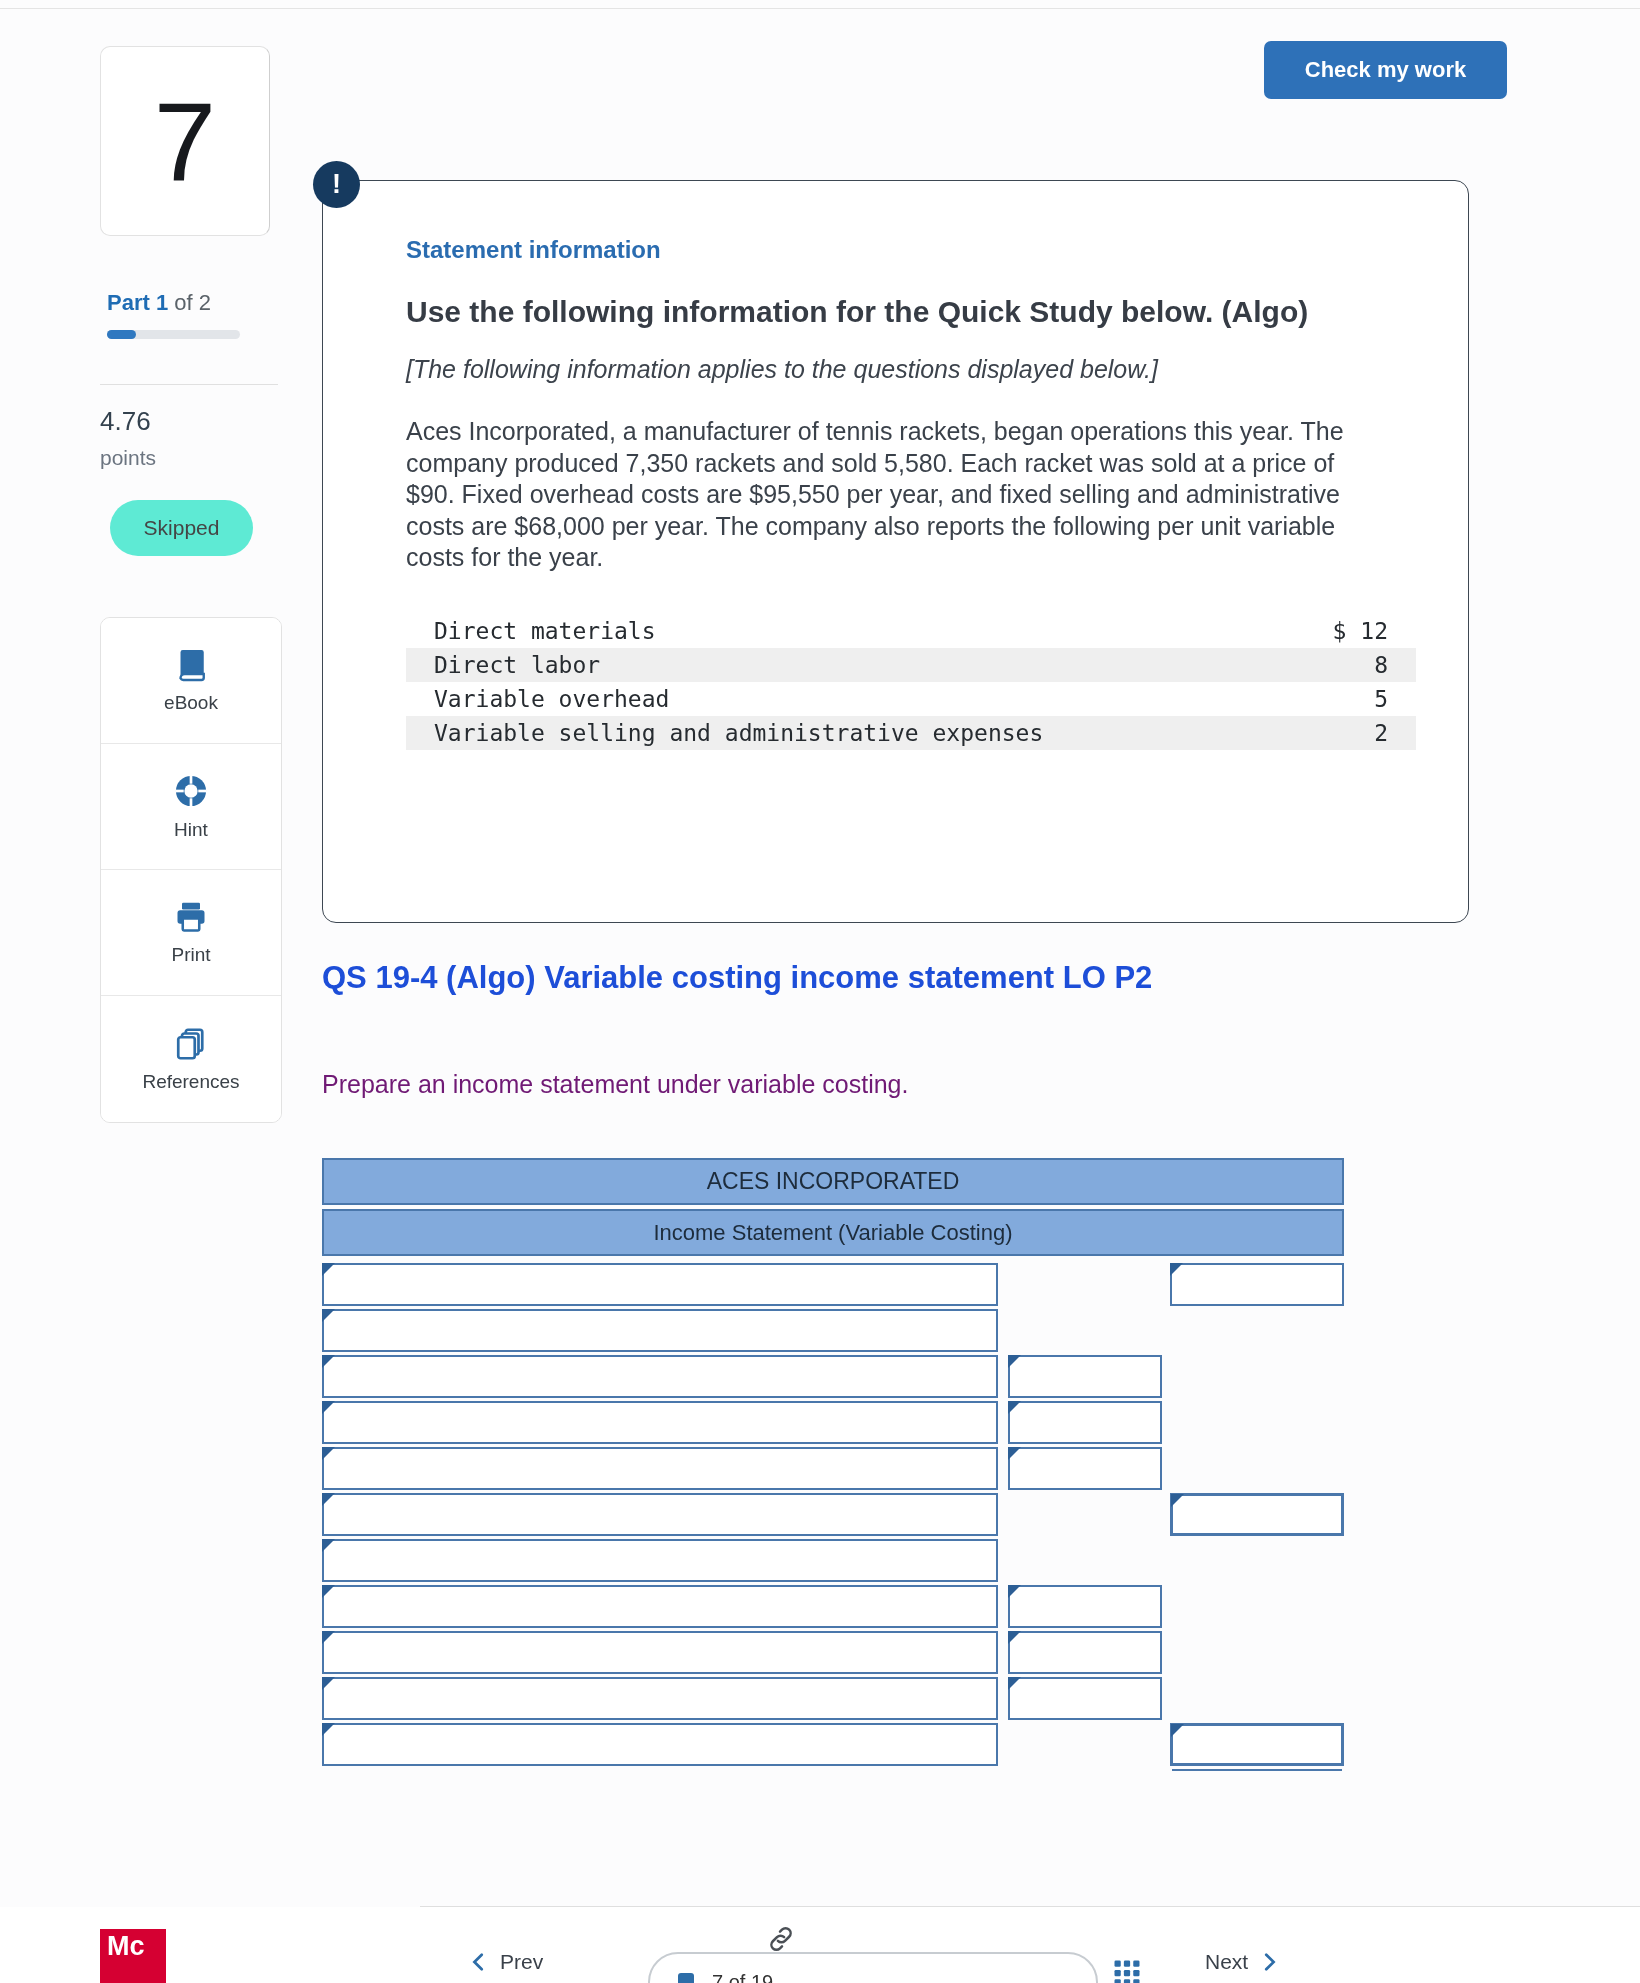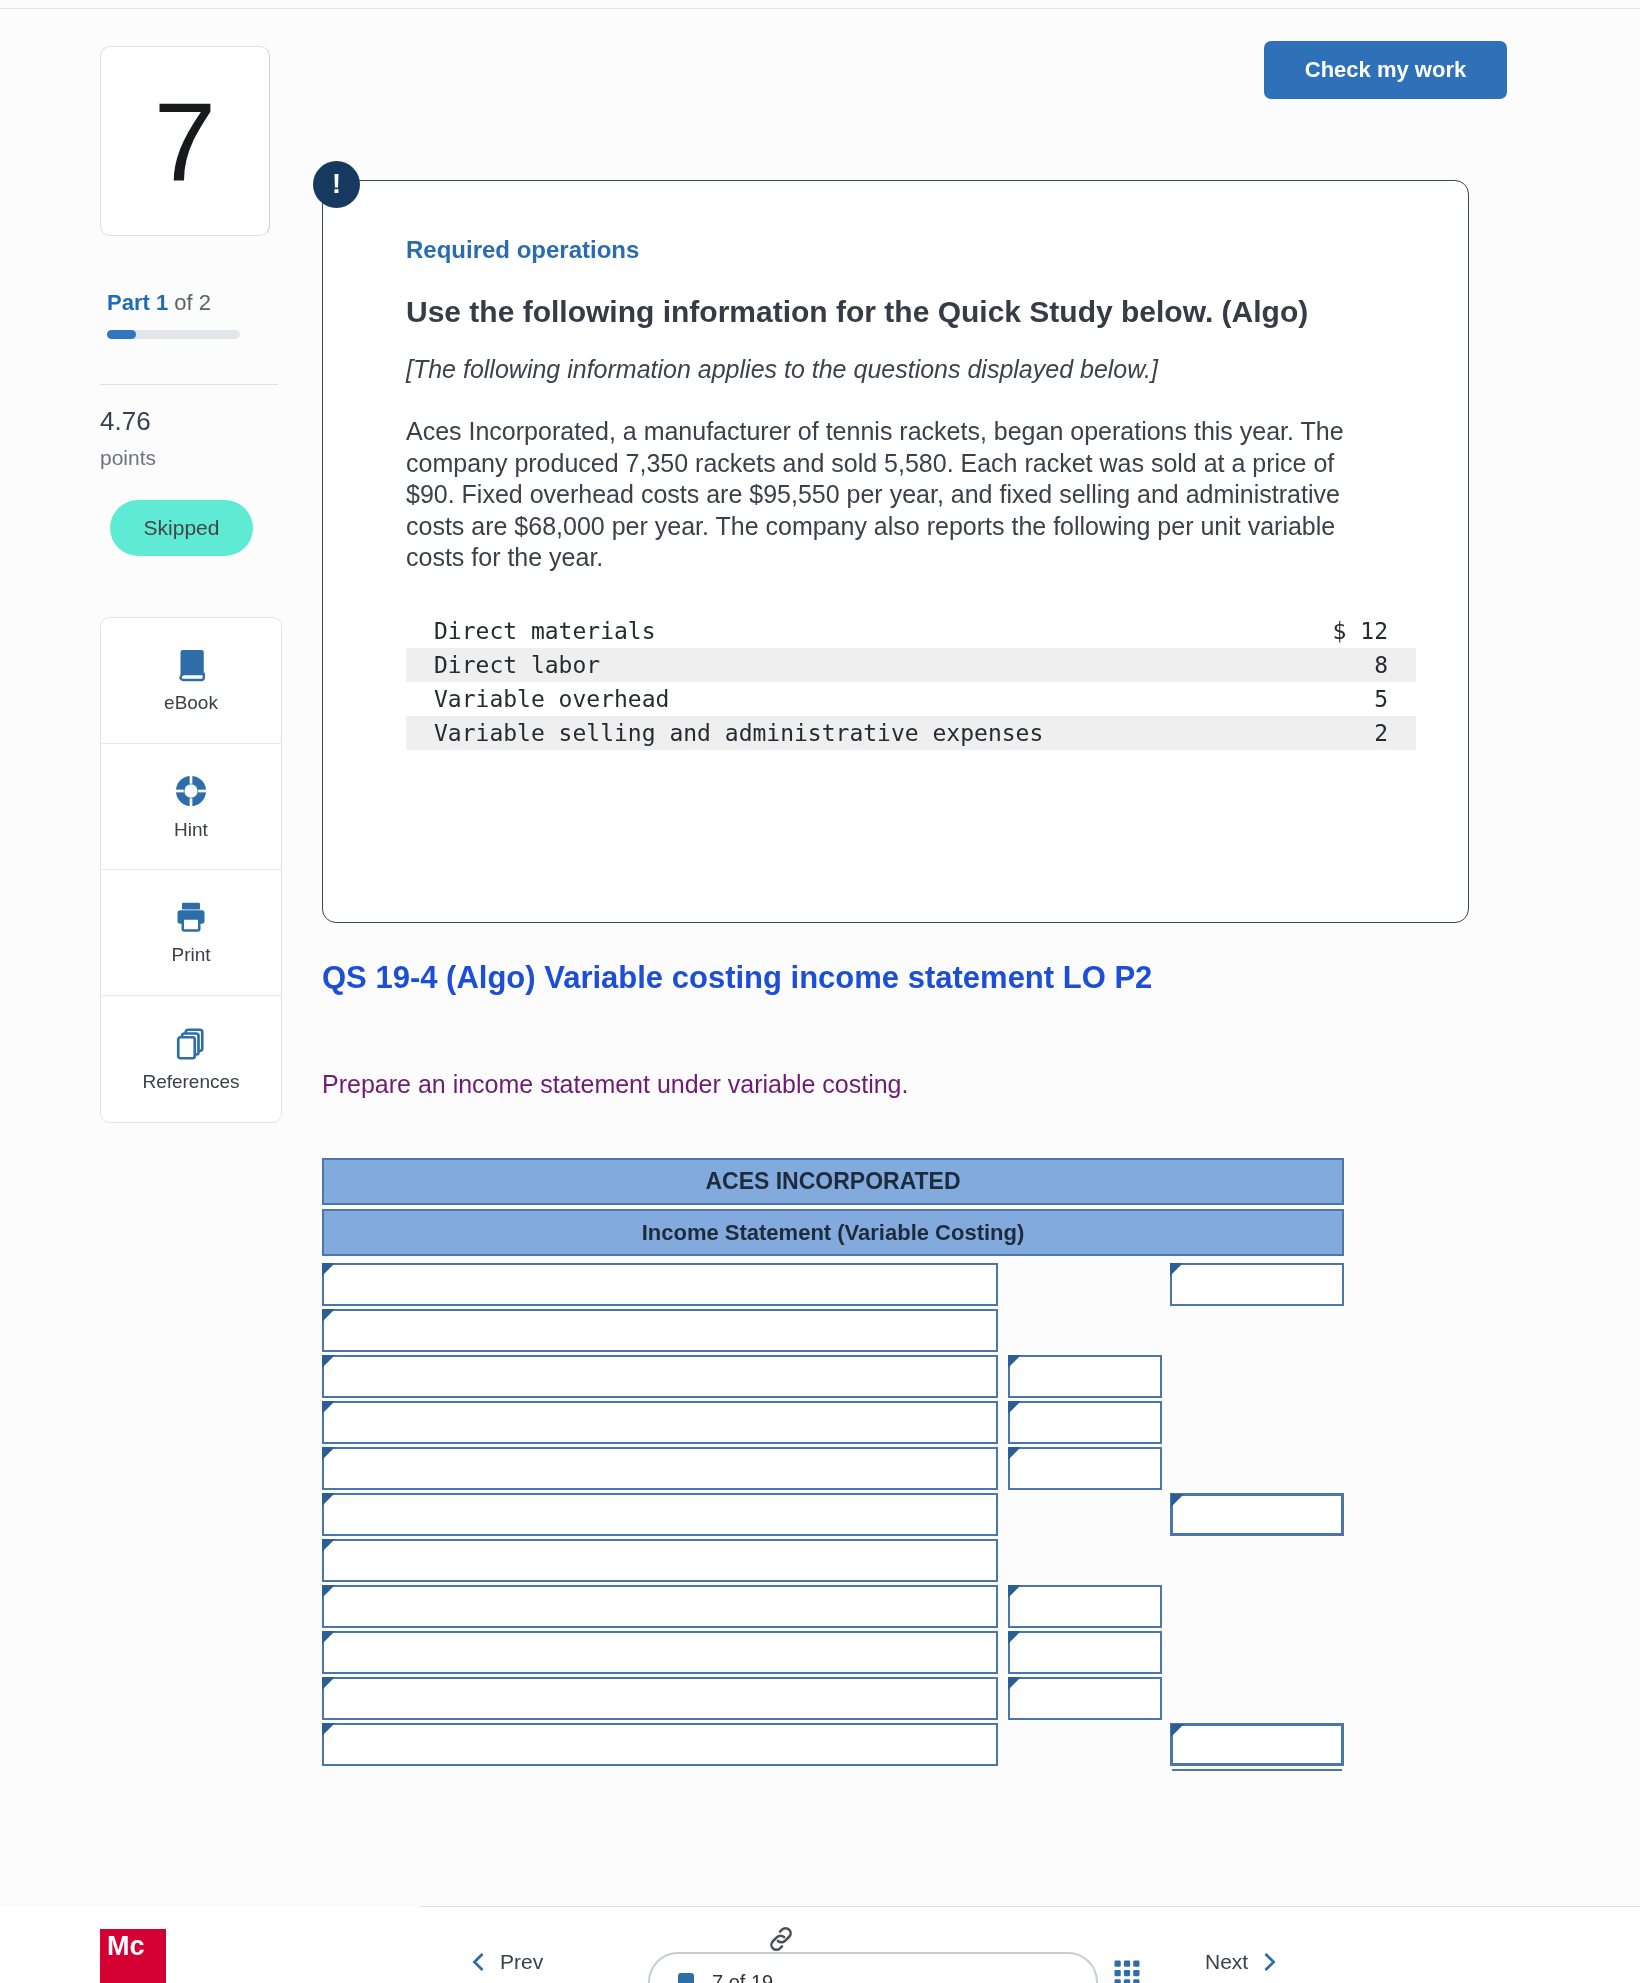--- a/index.html
+++ b/index.html
@@ -51,21 +51,21 @@
   .cost-row.shaded { background:#efefef; }
   .cost-val { text-align:right; }
 
   
   .qs-h { position:absolute; left:322px; top:960px; font-size:31px; font-weight:bold; color:#1d4ed8; }
   .instr { position:absolute; left:322px; top:1070px; font-size:25px; color:#701a75; }
 
   
   .worksheet { position:absolute; left:322px; top:1158px; width:1022px; }
   .ws-h { height:47px; background:#82aadc; border:2px solid #4a77ab; display:flex; align-items:center;
-          justify-content:center; font-weight:bold; color:#1d2c3c; margin-bottom:4px; }
+          justify-content:center; font-weight:normal; color:#1d2c3c; margin-bottom:4px; }
   .ws-h.title { font-size:23px; }
   .ws-h.subtitle { font-size:22px; margin-bottom:7px; }
   .ws-row { position:relative; height:43px; margin-bottom:3px; }
   .ws-cell { position:absolute; top:0; height:43px; background:#fff; border:2px solid #4a77ab; cursor:pointer; }
   .ws-cell::before { content:""; position:absolute; top:-2px; left:-2px; width:0; height:0;
                      border-top:13px solid #2c5e95; border-right:13px solid transparent; }
   .ws-cell.desc { left:0; width:676px; }
   .ws-cell.mid { left:686px; width:154px; }
   .ws-cell.right { left:848px; width:174px; }
   .ws-cell.strong { border-width:3px; }
@@ -144,21 +144,21 @@
         <rect x="3.5" y="7.5" width="11" height="14" rx="1.5" fill="#fff"></rect>
       </svg>
       <span>References</span>
     </div>
   </div>
 
   <button class="check-btn">Check my work</button>
 
   <div class="alert">!</div>
   <section class="infobox">
-    <div class="req-h">Required operations</div>
+    <div class="req-h">Statement information</div>
     <div class="info-title">Use the following information for the Quick Study below. (Algo)</div>
     <div class="info-sub">[The following information applies to the questions displayed below.]</div>
     <div class="info-body">Aces Incorporated, a manufacturer of tennis rackets, began operations this year. The company produced 7,350 rackets and sold 5,580. Each racket was sold at a price of $90. Fixed overhead costs are $95,550 per year, and fixed selling and administrative costs are $68,000 per year. The company also reports the following per unit variable costs for the year.</div>
     <div class="costs">
       <div class="cost-row">
         <span>Direct materials</span>
         <span class="cost-val">$ 12</span>
       </div>
       <div class="cost-row shaded">
         <span>Direct labor</span>

